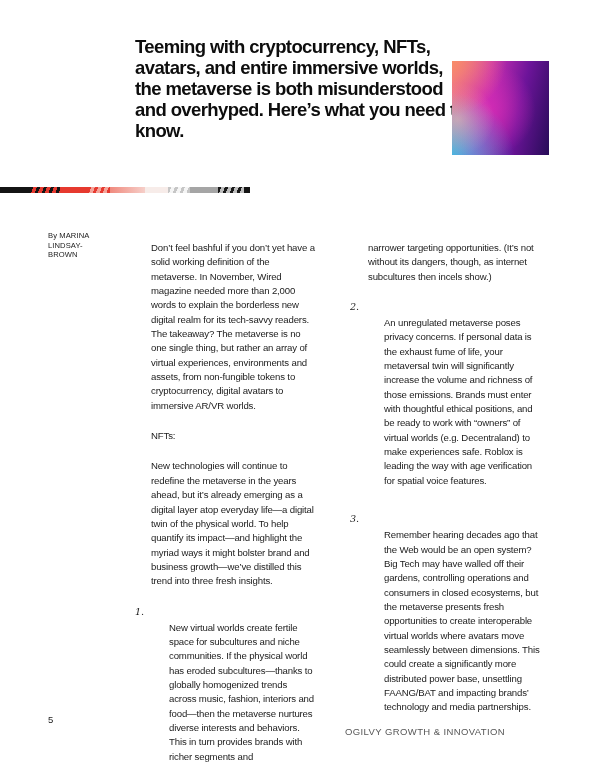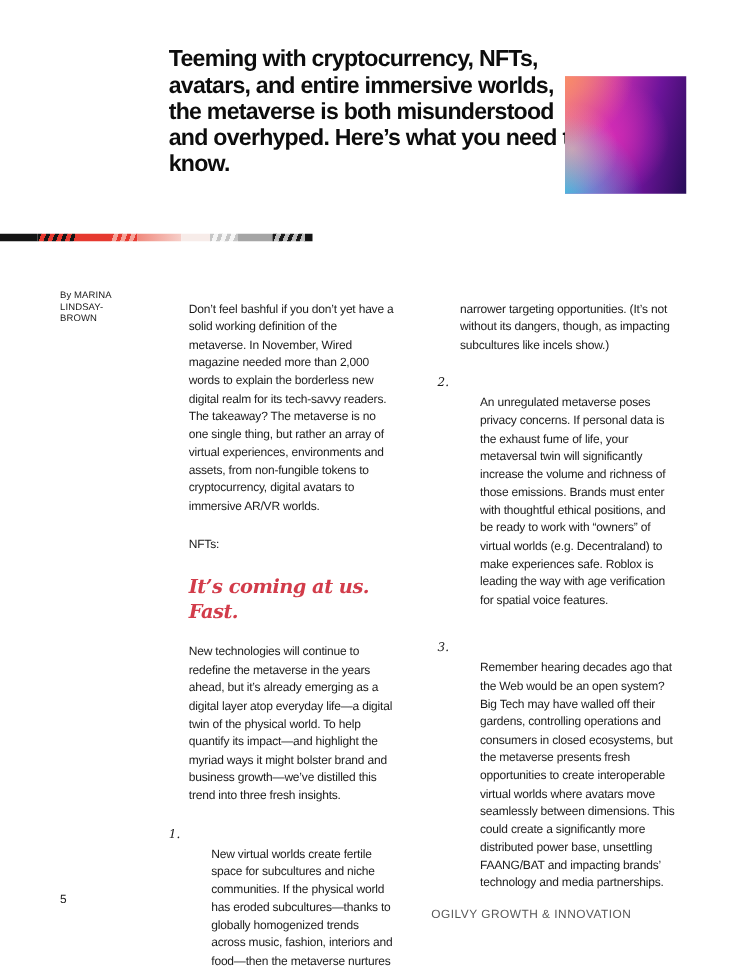--- a/index.html
+++ b/index.html
@@ -102,30 +102,29 @@
     <span class="sb8"></span>
     <span class="sb9"></span>
     <span class="sb10"></span>
   </div>
 
   <div class="byline">By MARINA LINDSAY-BROWN</div>
 
   <div class="col col-left">
     <p>Don’t feel bashful if you don’t yet have a solid working definition of the metaverse. In November, Wired magazine needed more than 2,000 words to explain the borderless new digital realm for its tech-savvy readers. The takeaway? The metaverse is no one single thing, but rather an array of virtual experiences, environments and assets, from non-fungible tokens to cryptocurrency, digital avatars to immersive AR/VR worlds.</p>
     <p class="also">NFTs:</p>
-    <p class="quote">It’s coming at us. Fast.</p>
     <p class="after-quote">New technologies will continue to redefine the metaverse in the years ahead, but it’s already emerging as a digital layer atop everyday life—a digital twin of the physical world. To help quantify its impact—and highlight the myriad ways it might bolster brand and business growth—we’ve distilled this trend into three fresh insights.</p>
     <div class="list-item">
       <span class="num">1.</span>
       <p>New virtual worlds create fertile space for subcultures and niche communities. If the physical world has eroded subcultures—thanks to globally homogenized trends across music, fashion, interiors and food—then the metaverse nurtures diverse interests and behaviors. This in turn provides brands with richer segments and</p>
     </div>
   </div>
 
   <div class="col col-right">
-    <p class="cont">narrower targeting opportunities. (It’s not without its dangers, though, as impacting subcultures like incels show.)</p>
+    <p class="cont">narrower targeting opportunities. (It’s not without its dangers, though, as internet subcultures then incels show.)</p>
     <div class="list-item li-2">
       <span class="num">2.</span>
       <p>An unregulated metaverse poses privacy concerns. If personal data is the exhaust fume of life, your metaversal twin will significantly increase the volume and richness of those emissions. Brands must enter with thoughtful ethical positions, and be ready to work with “owners” of virtual worlds (e.g. Decentraland) to make experiences safe. Roblox is leading the way with age verification for spatial voice features.</p>
     </div>
     <div class="list-item li-3">
       <span class="num">3.</span>
       <p>Remember hearing decades ago that the Web would be an open system? Big Tech may have walled off their gardens, controlling operations and consumers in closed ecosystems, but the metaverse presents fresh opportunities to create interoperable virtual worlds where avatars move seamlessly between dimensions. This could create a significantly more distributed power base, unsettling FAANG/BAT and impacting brands’ technology and media partnerships.</p>
     </div>
   </div>
 

